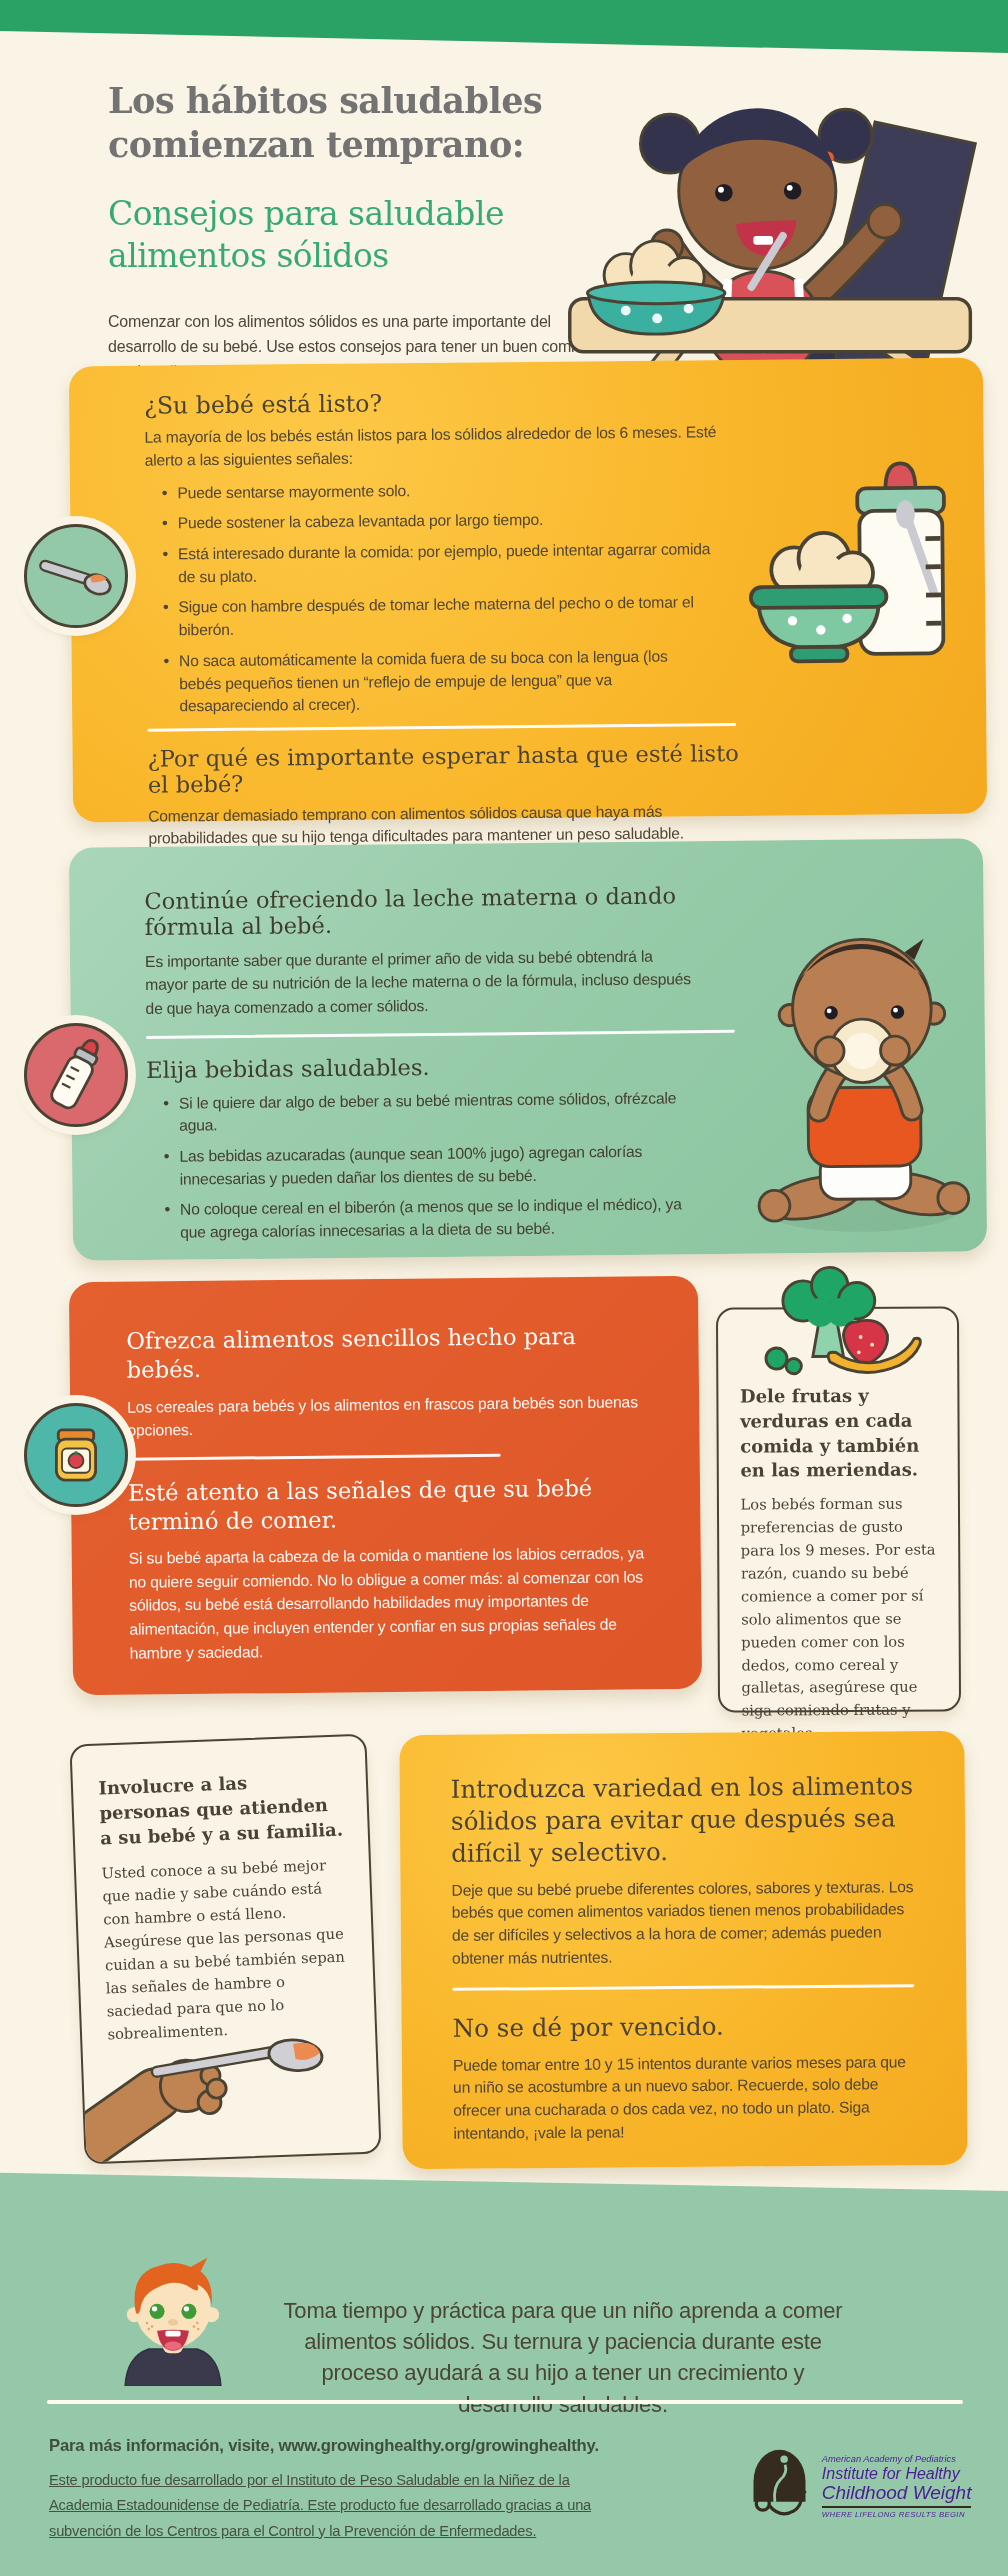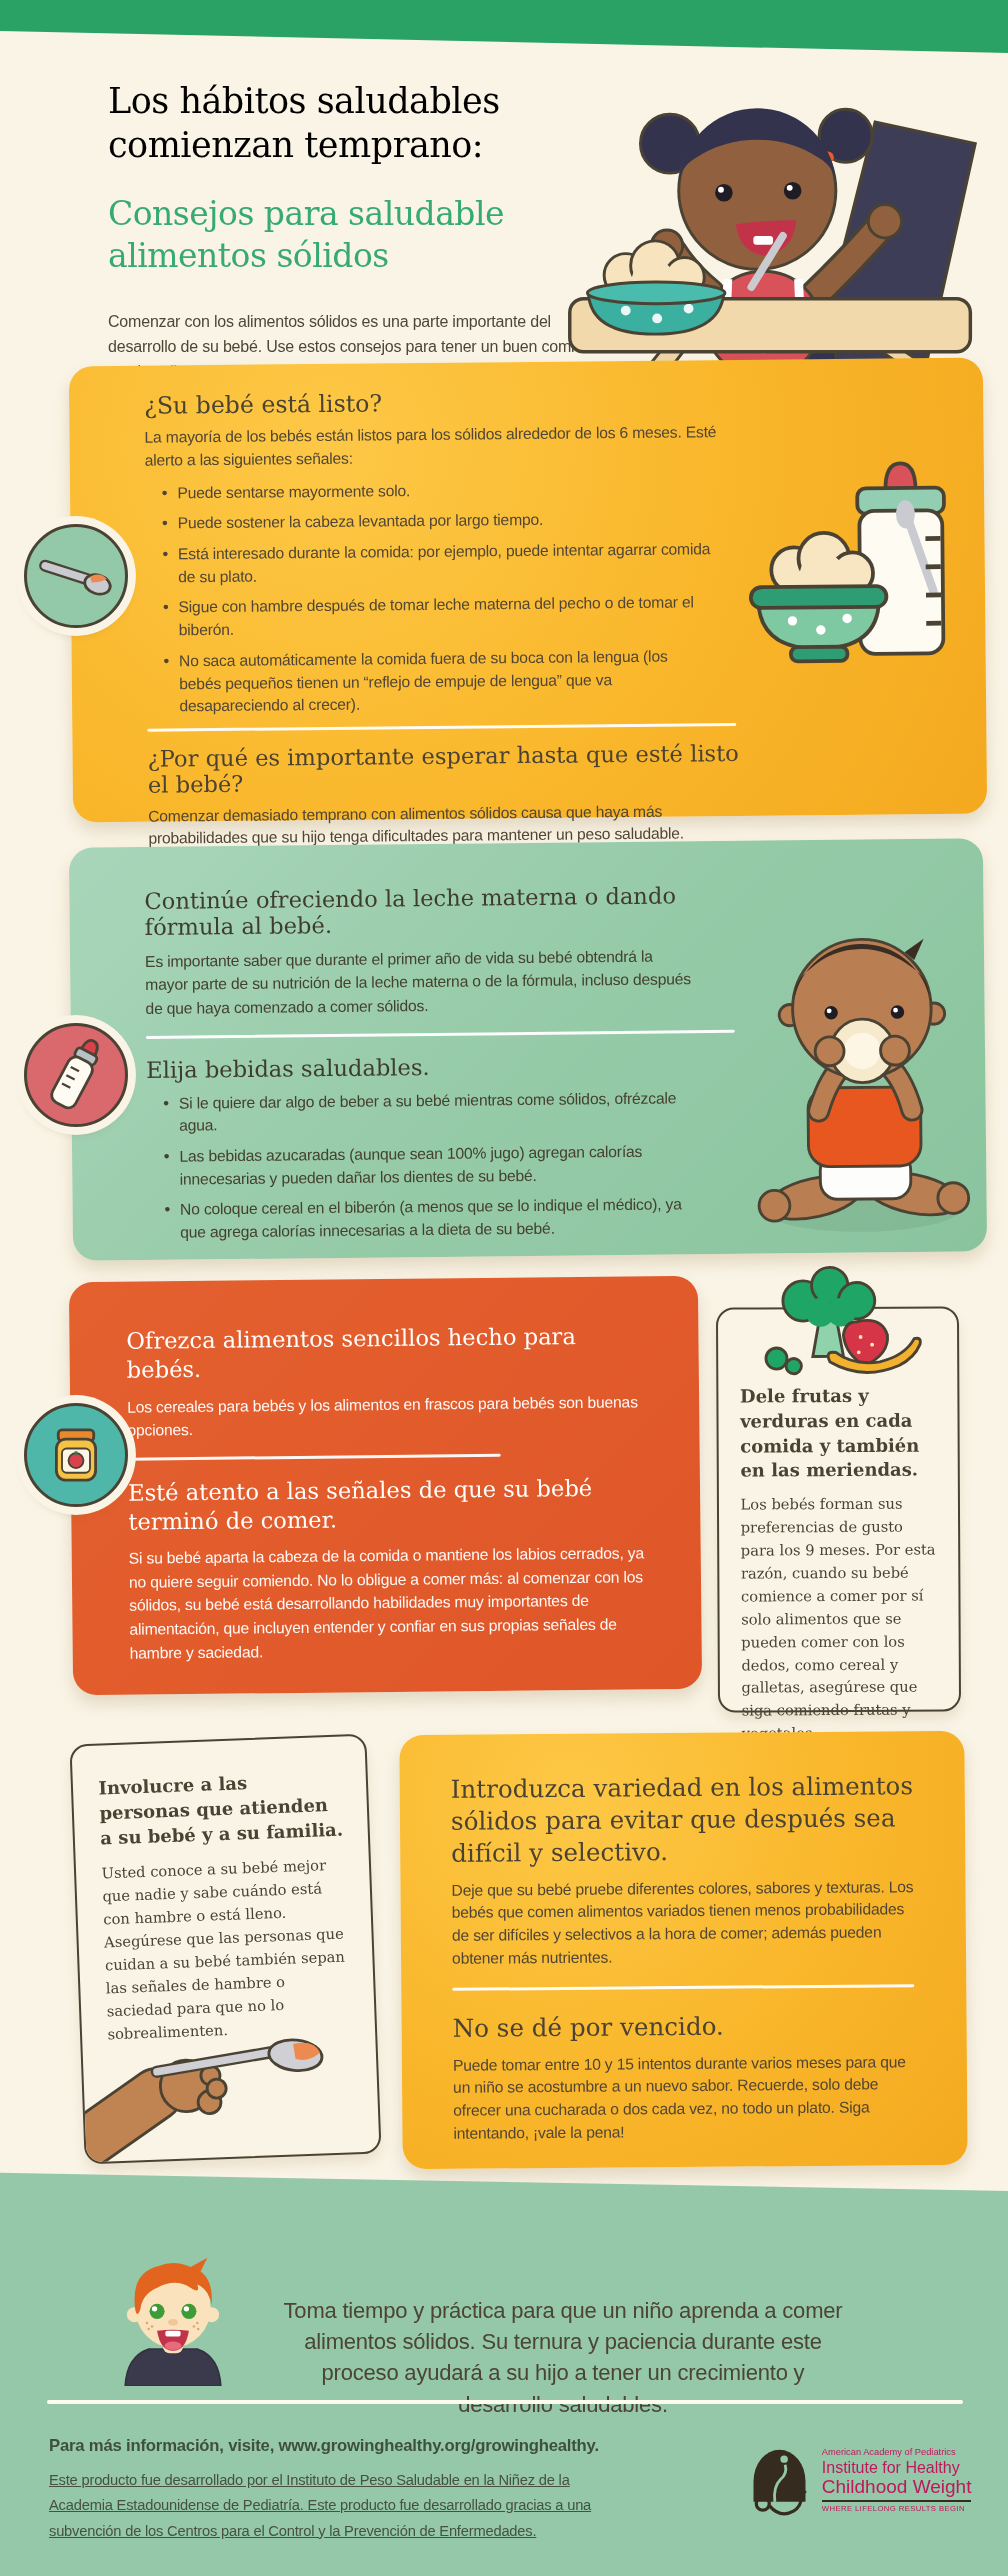--- a/index.html
+++ b/index.html
@@ -8,22 +8,22 @@
     background:#FAF4E6;
     font-family:"Liberation Sans", sans-serif;
     color:#4A4232;
     -webkit-font-smoothing:antialiased;
   }
   .abs{position:absolute;}
   
   .top-banner{left:0;top:0;width:1009px;height:57px;background:#2AA266;
     clip-path:polygon(0 0,100% 0,100% 53px,0 31px);}
   .title-bold{left:108px;top:79px;width:462px;
-    font-family:"DejaVu Serif",serif;font-weight:normal;font-size:35px;line-height:1.27;
-    color:#000000;letter-spacing:-0.5px;}
+    font-family:"DejaVu Serif",serif;font-weight:bold;font-size:35px;line-height:1.27;
+    color:#737373;letter-spacing:-0.5px;}
   .title-light{left:108px;top:193px;width:472px;
     font-family:"DejaVu Serif",serif;font-weight:normal;font-size:33px;line-height:1.28;
     color:#37AA73;letter-spacing:-0.5px;}
   .intro-copy{left:108px;top:310px;width:511px;font-size:16px;line-height:1.55;
     letter-spacing:-0.2px;color:#4F4637;}
   
   .card{border-radius:23.6px;box-shadow:0 8.8px 15.7px rgba(120,90,30,.18);}
   .rule{height:2.9px;background:#FFFFFF;border-radius:2.9px;opacity:.95;}
   .card h2{font-family:"DejaVu Serif",serif;font-weight:normal;margin:0;}
   .card p{margin:0;letter-spacing:-0.2px;}
@@ -77,21 +77,21 @@
   
   .band{left:0;top:2161px;width:1009px;height:415px;background:#95C8A9;
     clip-path:polygon(0 11.8px,100% 30px,100% 100%,0 100%);}
   .closing-msg{left:278px;top:2295px;width:570px;font-size:22px;line-height:1.42;
     letter-spacing:-0.2px;color:#4C4435;text-align:center;}
   .band-rule{left:47px;top:2400px;width:916px;height:3.9px;background:#FDFBF0;border-radius:2px;}
   .footer-info{left:49px;top:2436px;font-size:16.7px;font-weight:bold;color:#3E503C;
     letter-spacing:-0.2px;}
   .footer-credits{left:49px;top:2468px;width:575px;font-size:14.7px;line-height:1.72;
     letter-spacing:-0.2px;color:#46523F;text-decoration:underline;}
-  .logo{left:747px;top:2442px;display:flex;align-items:center;color:#be185d;}
+  .logo{left:747px;top:2442px;display:flex;align-items:flex-end;color:#4c1d95;font-style:italic;}
   .logo-text{margin-left:9.8px;line-height:1.05;}
   .logo-org{font-size:9.3px;margin-bottom:2px;}
   .logo-l1{font-size:16px;}
   .logo-l2{font-size:19px;border-bottom:2px solid #352C1F;padding-bottom:2.9px;margin-bottom:2.9px;}
   .logo-tag{font-size:7.7px;letter-spacing:0.4px;}
   svg{display:block;}
 </style>
 </head>
 <body>
 

